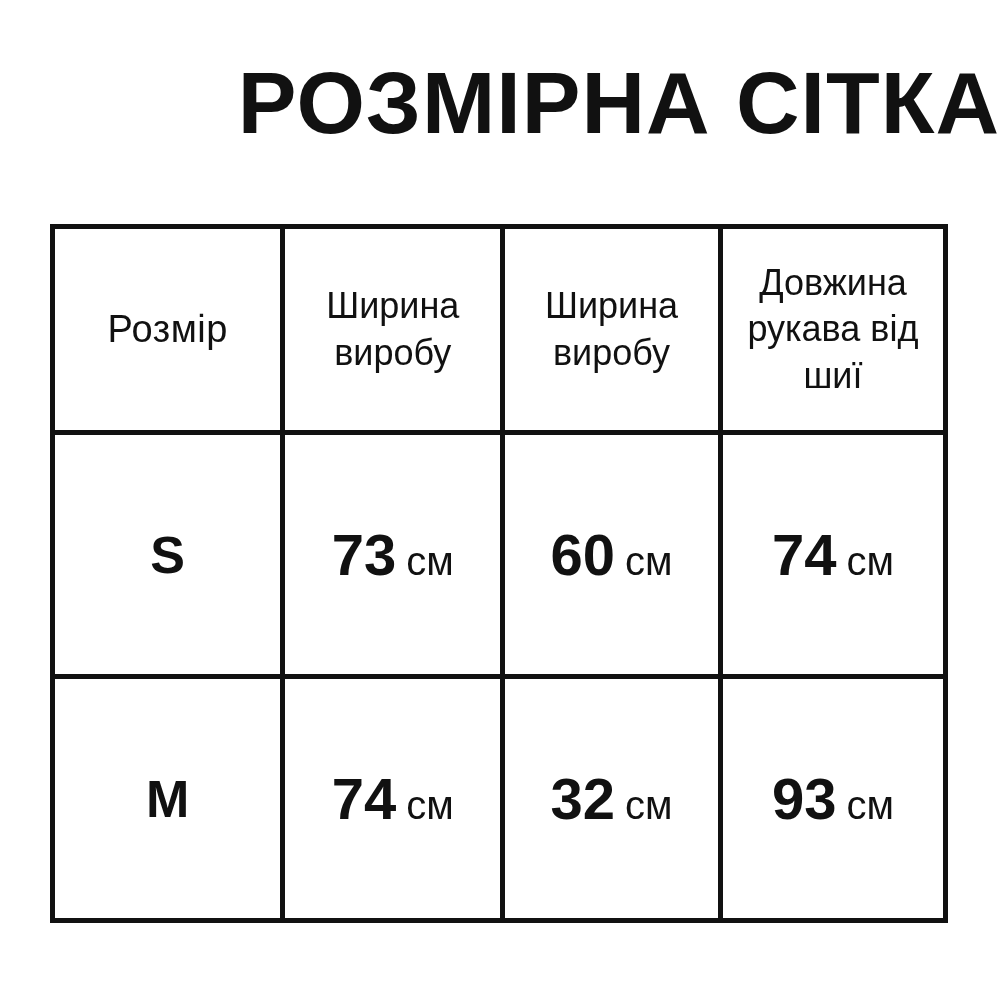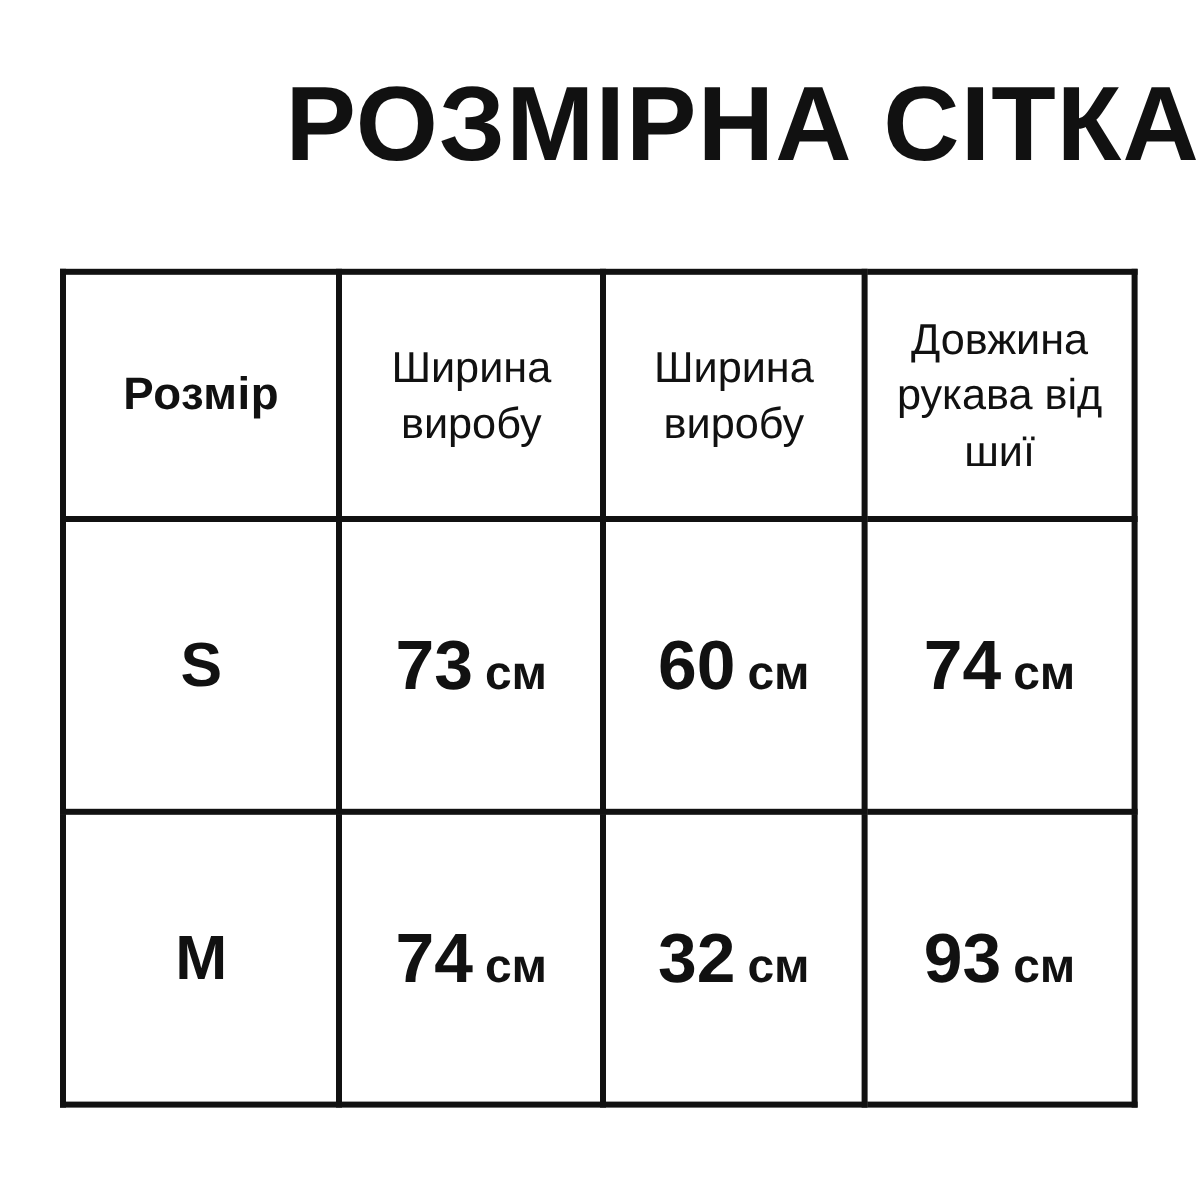--- a/index.html
+++ b/index.html
@@ -49,35 +49,35 @@
   thead tr { height: 206px; }
   tbody tr { height: 244px; }
   th.col-head {
     font-size: 36px;
     font-weight: 500;
     line-height: 1.28;
     color: #111111;
   }
   th.col-head-size {
     font-size: 38px;
-    font-weight: 700;
+    font-weight: 400;
     letter-spacing: 0.5px;
   }
   td.size-cell {
     font-size: 52px;
     font-weight: 700;
   }
   td.value-cell { white-space: nowrap; }
   td.value-cell .num {
     font-size: 58px;
     font-weight: 700;
   }
   td.value-cell .unit {
     font-size: 40px;
-    font-weight: 700;
+    font-weight: 400;
     margin-left: 10px;
   }
 </style>
 </head>
 <body>
 
 <div class="page">
 
   <h1 class="title">РОЗМІРНА СІТКА</h1>
 

